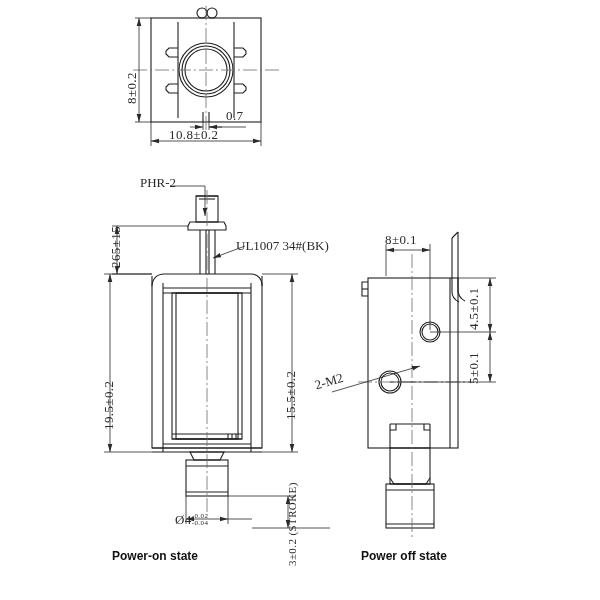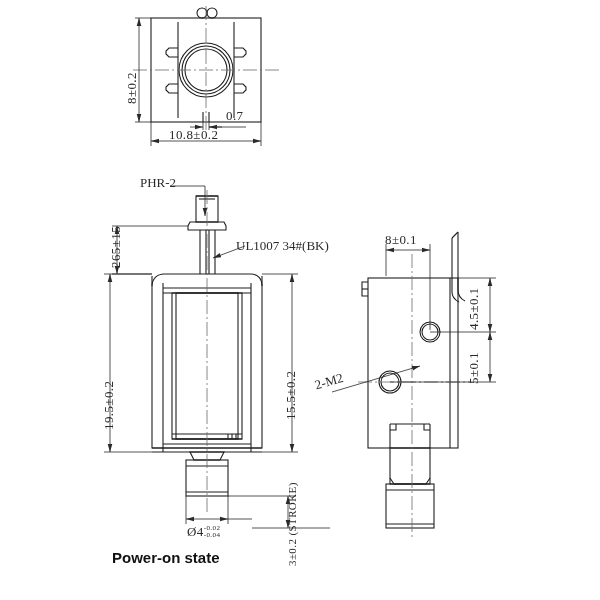--- a/index.html
+++ b/index.html
@@ -20,21 +20,21 @@
     letter-spacing:0.4px;
     color:#2a2a2a;
     white-space:nowrap;
     user-select:none;
   }
   .dimtext.small{font-size:11px;}
   .vert{transform-origin:left top;}
   .statelabel{
     position:absolute;
     font-family:"Liberation Sans", sans-serif;
-    font-size:15px;
+    font-size:12px;
     font-weight:bold;
     color:#111111;
     white-space:nowrap;
   }
   .leader{
     position:absolute;
     font-family:"Liberation Serif", serif;
     font-size:13px;
     color:#2a2a2a;
     white-space:nowrap;
@@ -249,30 +249,31 @@
   <div class="leader" style="left:140px;top:175px;">PHR-2</div>
 
   <div class="leader" style="left:236px;top:238px;">UL1007  34#(BK)</div>
 
   <div class="dimtext vert" style="left:108px;top:268px;transform:rotate(-90deg);">265±15</div>
 
   <div class="dimtext vert" style="left:101px;top:430px;transform:rotate(-90deg);">19.5±0.2</div>
 
   <div class="dimtext vert" style="left:283px;top:420px;transform:rotate(-90deg);">15.5±0.2</div>
 
-  <div class="dimtext" style="left:187px;top:512px;margin-top:12px;">
+  <div class="dimtext" style="left:175px;top:512px;">
     <span>Ø4</span><span class="tolstack"><span>-0.02</span><br><span>-0.04</span></span>
   </div>
 
   <div class="dimtext small vert" style="left:286px;top:566px;transform:rotate(-90deg);">3±0.2 (STROKE)</div>
 
   <div class="dimtext" style="left:385px;top:232px;">8±0.1</div>
 
   <div class="dimtext vert" style="left:466px;top:330px;transform:rotate(-90deg);">4.5±0.1</div>
 
   <div class="dimtext vert" style="left:466px;top:384px;transform:rotate(-90deg);">5±0.1</div>
 
   <div class="leader" style="left:313px;top:378px;transform:rotate(-16deg);transform-origin:left top;">2-M2</div>
 
   <div class="statelabel" style="left:112px;top:549px;">Power-on state</div>
 
+  <div class="statelabel" style="left:361px;top:549px;">Power off state</div>
 
 </div>
 
 </body></html>

